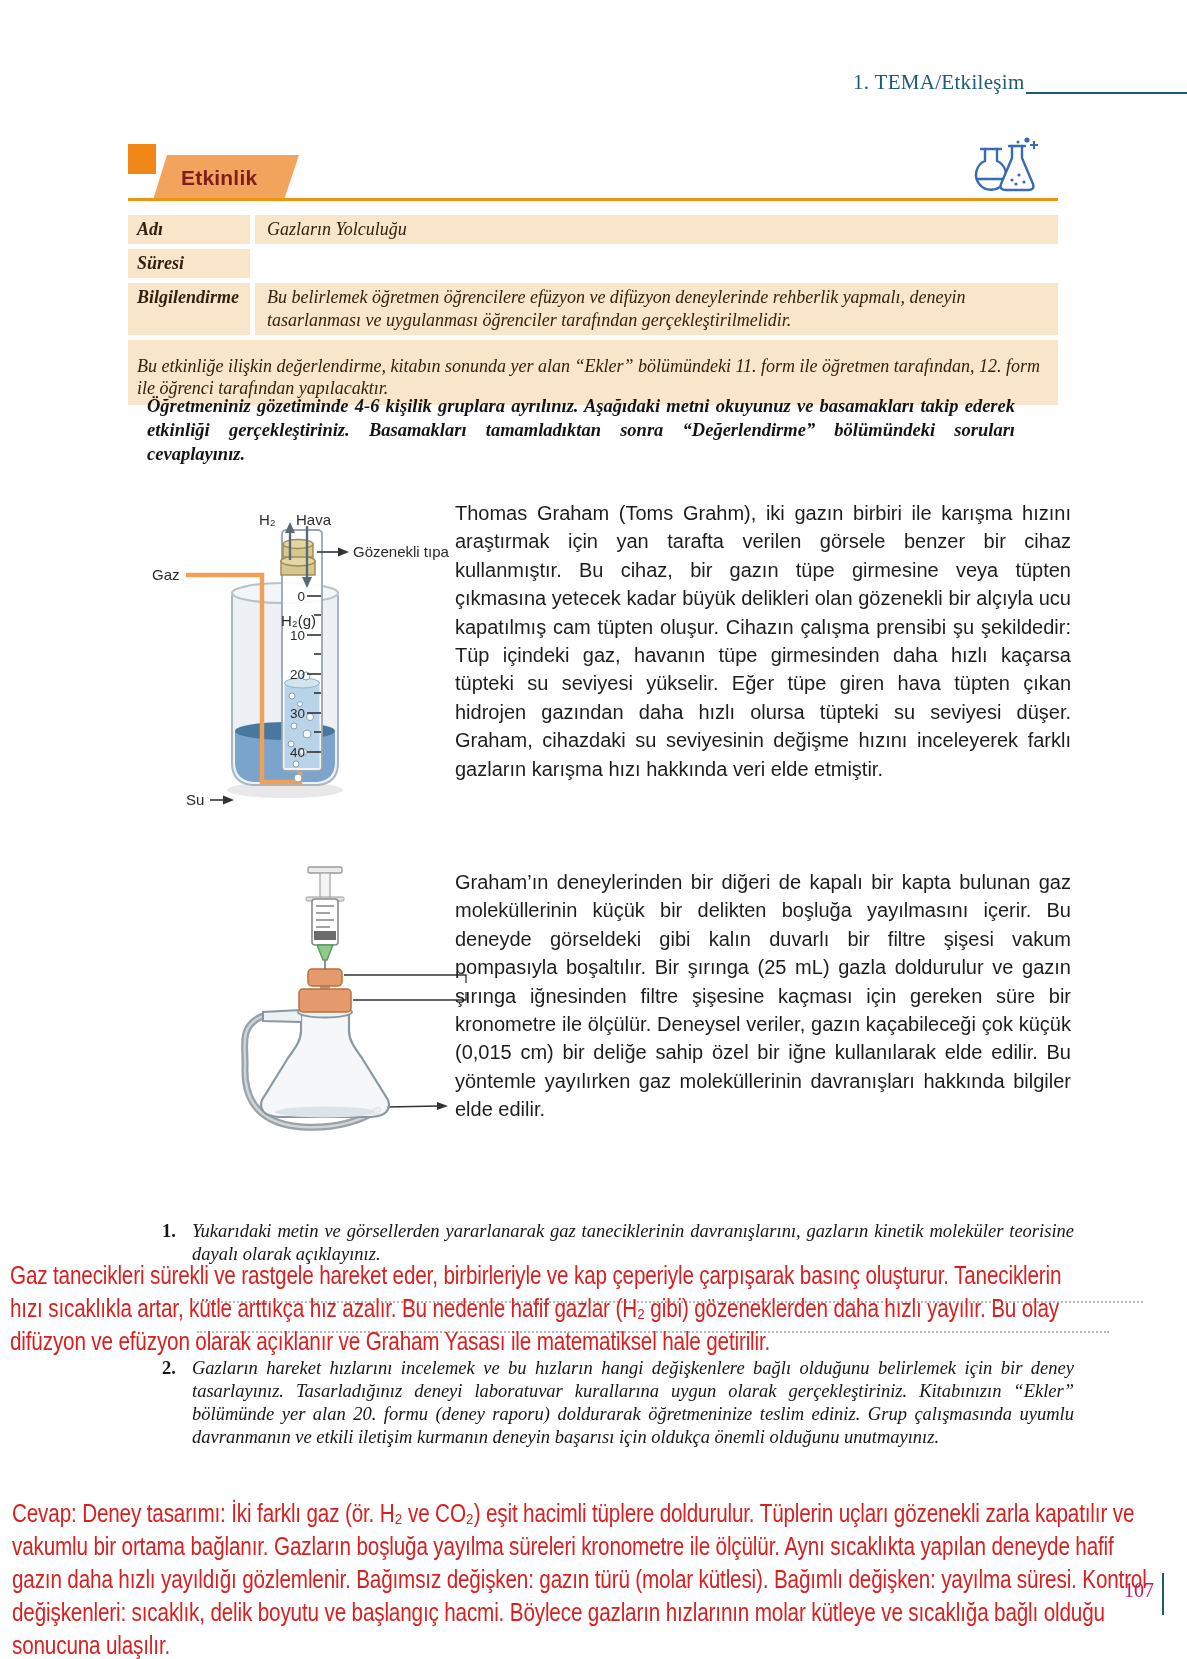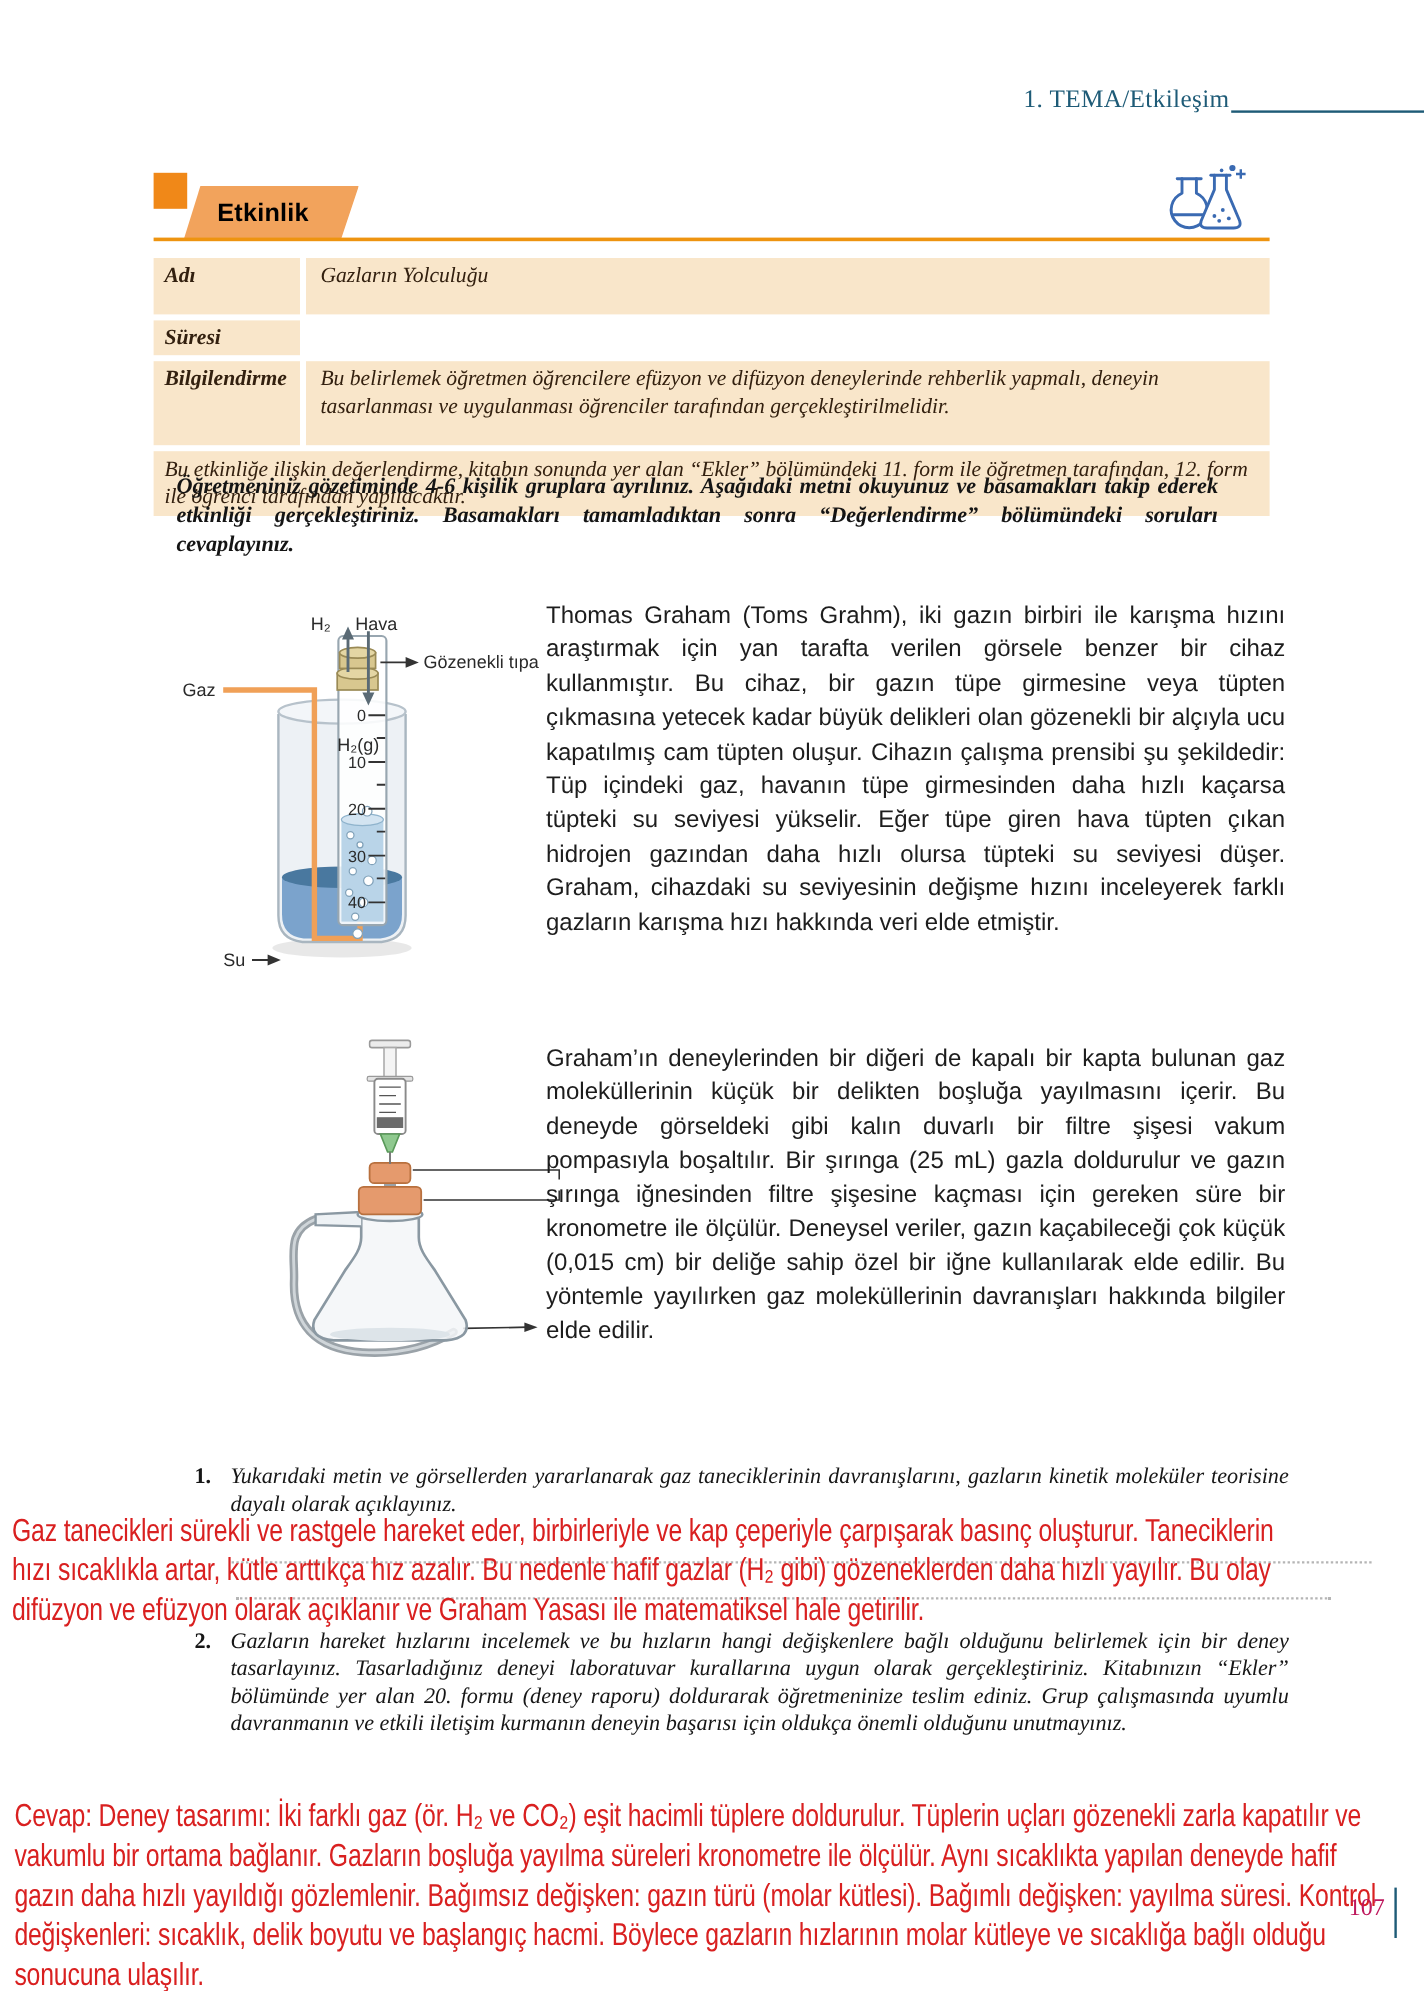--- a/index.html
+++ b/index.html
@@ -14,38 +14,38 @@
     font-family:"Liberation Serif",serif;font-size:21px;color:#1e5b77;
     letter-spacing:.3px;
   }
   .header-rule{position:absolute;left:1026px;top:79px;width:161px;height:2px;background:#1e5b77;}
   
   .act-square{position:absolute;left:128px;top:131px;width:28px;height:30px;background:#f08818;}
   .act-tab{
     position:absolute;left:153px;top:142px;width:146px;height:45px;background:#f2a35c;
     clip-path:polygon(14px 0,100% 0,calc(100% - 15px) 100%,0 100%);
     display:flex;align-items:center;padding-left:28px;box-sizing:border-box;
-    font-size:21px;font-weight:bold;color:#000000;letter-spacing:.2px;
+    font-size:21px;font-weight:bold;color:#7f1d1d;letter-spacing:.2px;
   }
   .act-rule{position:absolute;left:128px;top:185px;width:930px;height:3px;background:#ee9410;}
   .flask-icon{position:absolute;left:966px;top:120px;}
   
   .act-table{position:absolute;left:128px;top:202px;width:930px;font-family:"Liberation Serif",serif;}
   .t-row{display:flex;margin-bottom:5px;}
   .t-label{
     width:122px;background:#f9e6ca;box-sizing:border-box;padding:3px 4px 3px 9px;
     font-style:italic;font-weight:bold;font-size:18px;line-height:23px;color:#33200f;
     margin-right:5px;flex:none;
   }
   .t-value{
-    flex:1;background:#f9e6ca;box-sizing:border-box;padding:3px 14px 21px 12px;
+    flex:1;background:#f9e6ca;box-sizing:border-box;padding:3px 14px 3px 12px;
     font-style:italic;font-size:18px;line-height:23px;color:#33200f;
   }
   .t-footer{
-    background:#f9e6ca;box-sizing:border-box;padding:4px 14px 6px 9px;
+    background:#f9e6ca;box-sizing:border-box;padding:15px 14px 6px 9px;
     font-style:italic;font-size:18px;line-height:22px;color:#33200f;
   }
   
   .intro{
     position:absolute;left:147px;top:381px;width:868px;
     font-family:"Liberation Serif",serif;font-style:italic;font-weight:bold;
     font-size:18.5px;line-height:24px;color:#141414;text-align:justify;
   }
   
   .para{

